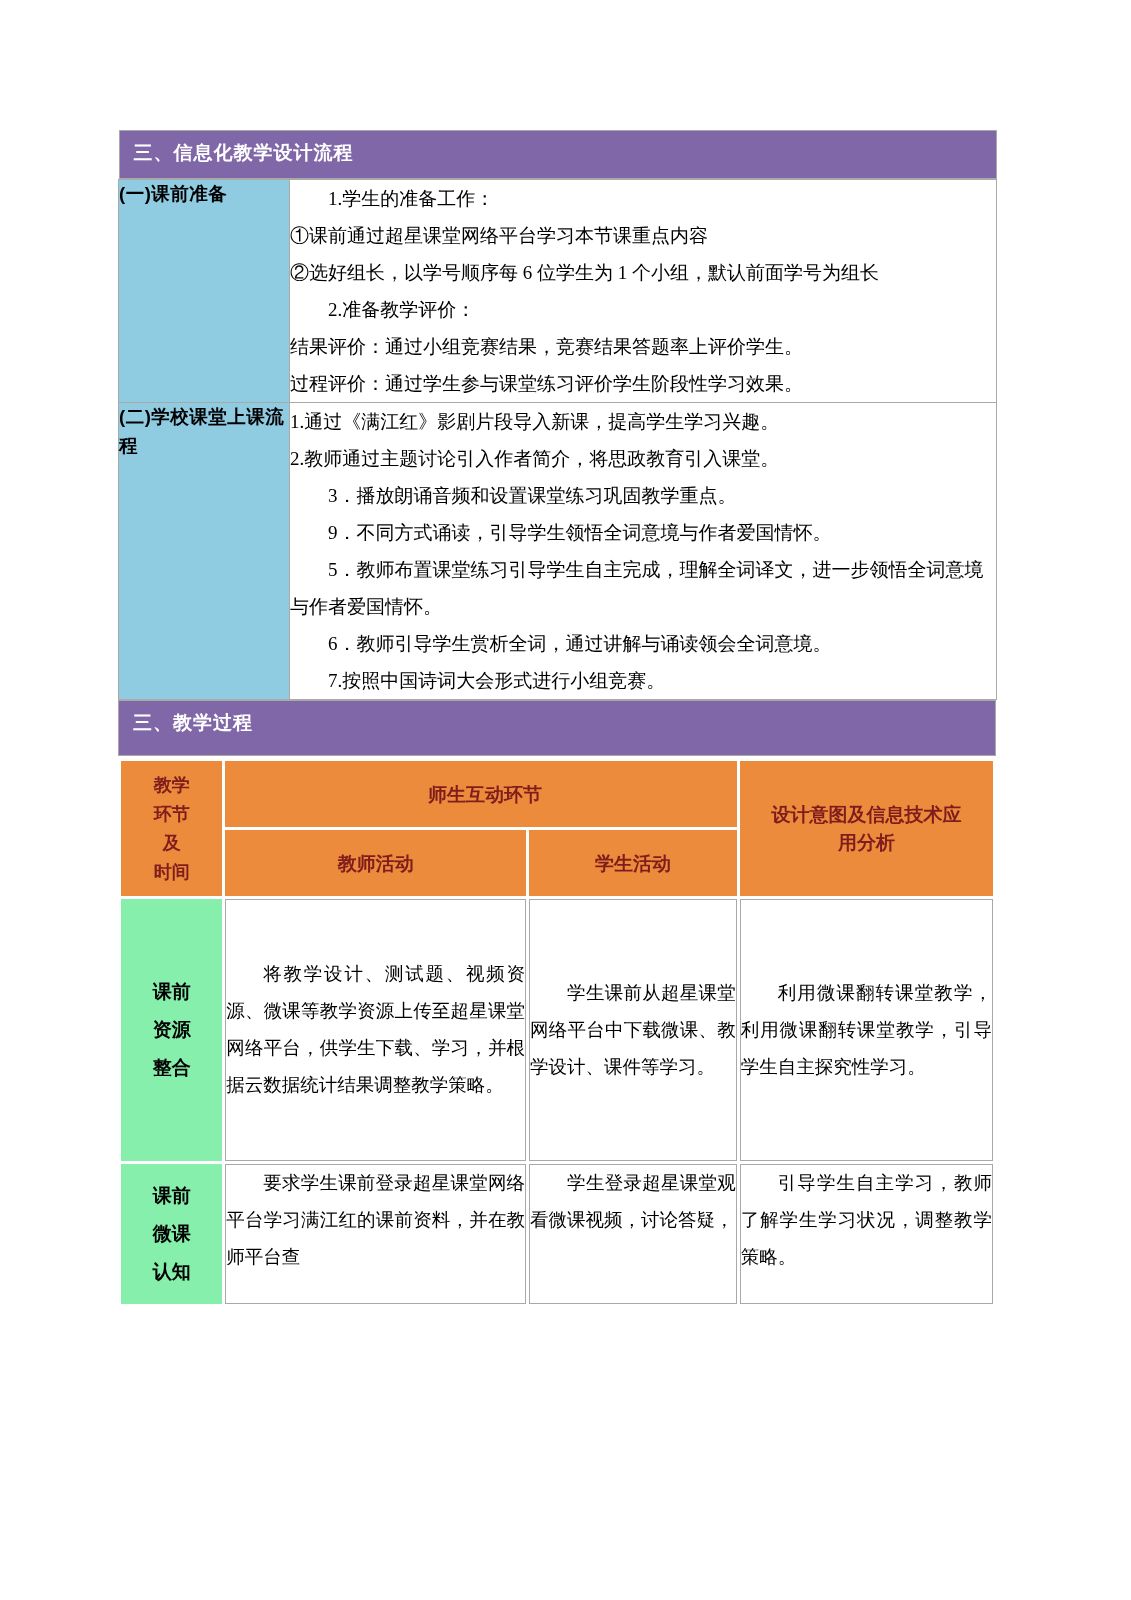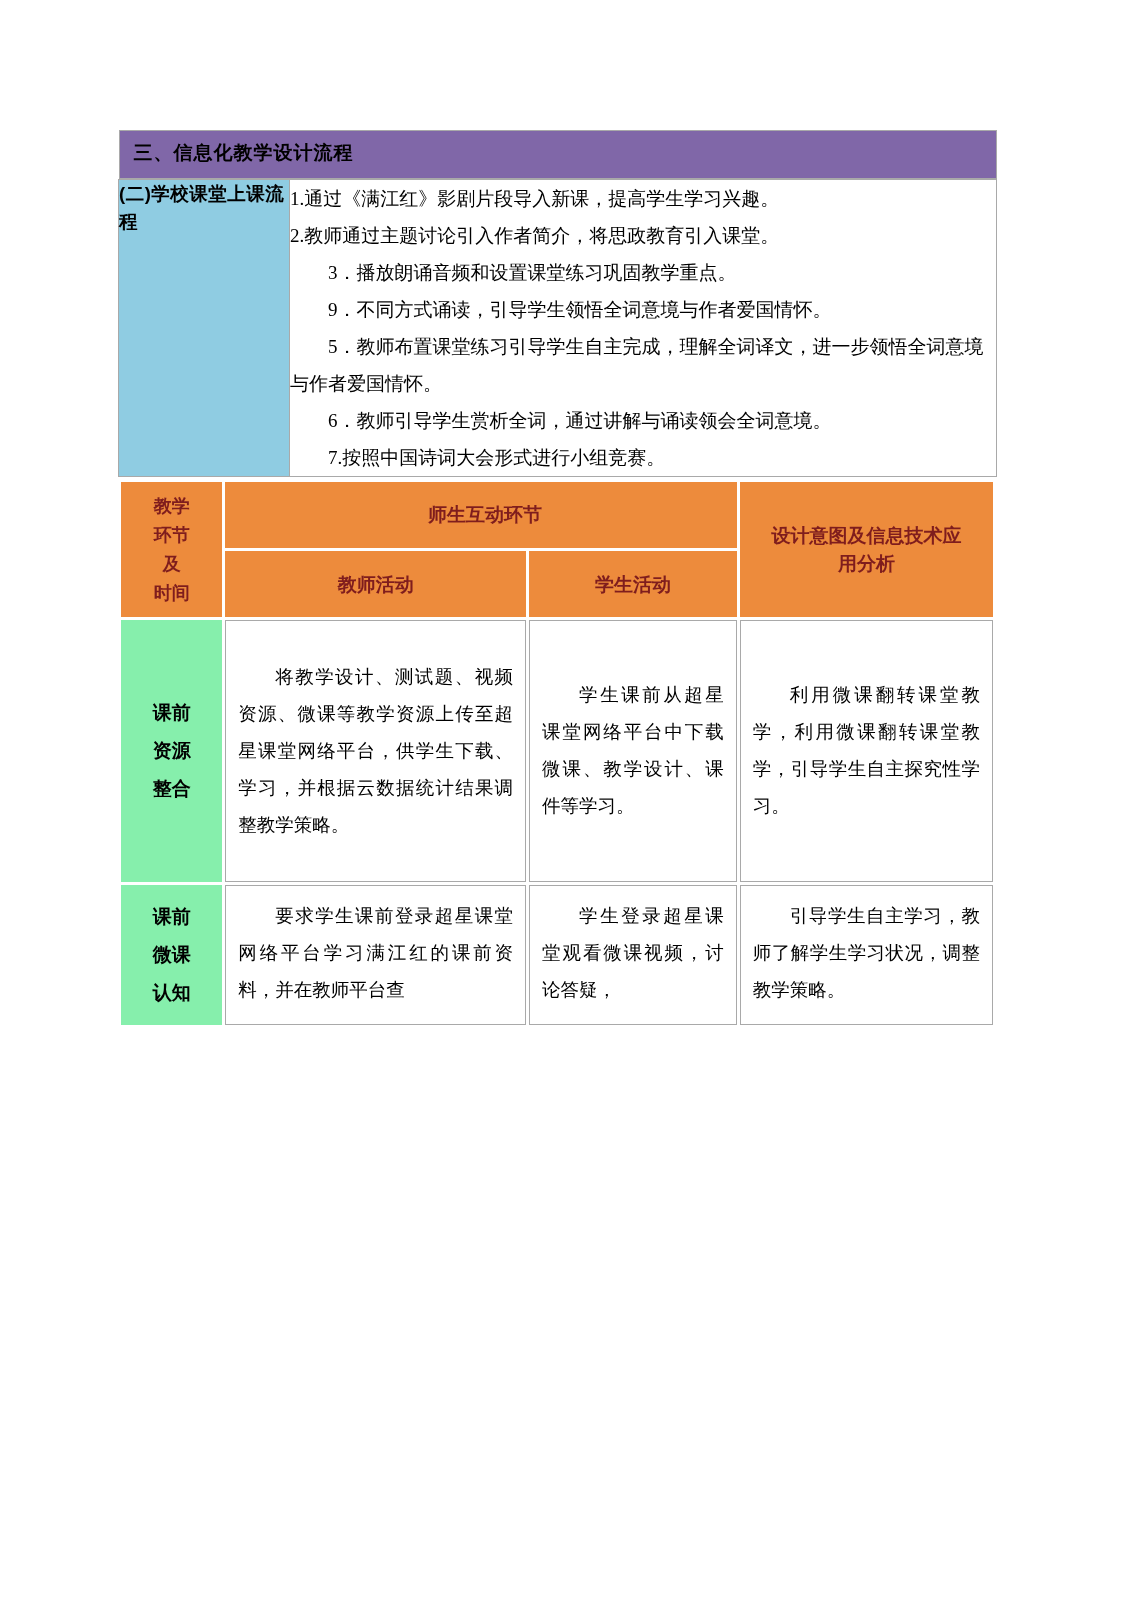--- a/index.html
+++ b/index.html
@@ -40,21 +40,21 @@
   }
   table.doc-table td {
     border: 1px solid #a9a9a9;
     vertical-align: top;
     padding: 0;
   }
 
   
   .banner {
     background: #8067a8;
-    color: #000000;
+    color: #ffffff;
     font-weight: bold;
     font-size: 19px;
     line-height: 1.2;
     padding: 11px 0 13px 14px;
     font-family: "Liberation Sans", "DejaVu Sans", sans-serif;
     letter-spacing: 1px;
     border: 1px solid #a9a9a9;
     box-sizing: border-box;
   }
   .banner.tall { padding: 11px 0 20px 14px; }
@@ -121,21 +121,21 @@
   .cell-body {
     background: #ffffff;
     border: 1px solid #a9a9a9;
     font-family: "Liberation Serif", "DejaVu Serif", serif;
     font-size: 18.5px;
     line-height: 2.0;
     padding: 8px 6px 8px 6px;
     vertical-align: middle;
   }
   .cell-body p {
-    margin: 12px;
+    margin: 0;
     text-indent: 2em;
     text-align: justify;
   }
   .clip-row .cell-body,
   .clip-row .cell-stage { }
 </style>
 </head>
 <body>
 
 <div class="page">
@@ -143,37 +143,49 @@
 
     <table class="doc-table">
       <colgroup>
         <col style="width:171px">
         <col style="width:707px">
       </colgroup>
       <tbody>
         <tr>
           <td colspan="2" style="border:none;padding:0;">
             <div class="banner">三、信息化教学设计流程</div>
+          </td>
+        </tr>
+        <tr>
+          <td class="flow-label">(一)课前准备</td>
+          <td class="flow-content">
+            <p class="ind">1.学生的准备工作：</p>
+            <p>①课前通过超星课堂网络平台学习本节课重点内容</p>
+            <p>②选好组长，以学号顺序每 6 位学生为 1 个小组，默认前面学号为组长</p>
+            <p class="ind">2.准备教学评价：</p>
+            <p>结果评价：通过小组竞赛结果，竞赛结果答题率上评价学生。</p>
+            <p>过程评价：通过学生参与课堂练习评价学生阶段性学习效果。</p>
           </td>
         </tr>
         <tr>
           <td class="flow-label">(二)学校课堂上课流程</td>
           <td class="flow-content">
             <p>1.通过《满江红》影剧片段导入新课，提高学生学习兴趣。</p>
             <p>2.教师通过主题讨论引入作者简介，将思政教育引入课堂。</p>
             <p class="ind">3．播放朗诵音频和设置课堂练习巩固教学重点。</p>
             <p class="ind">9．不同方式诵读，引导学生领悟全词意境与作者爱国情怀。</p>
             <p class="ind">5．教师布置课堂练习引导学生自主完成，理解全词译文，进一步领悟全词意境与作者爱国情怀。</p>
             <p class="ind">6．教师引导学生赏析全词，通过讲解与诵读领会全词意境。</p>
             <p class="ind">7.按照中国诗词大会形式进行小组竞赛。</p>
           </td>
         </tr>
       </tbody>
     </table>
 
+    <div class="banner tall">三、教学过程</div>
 
     <table class="proc-table">
       <colgroup>
         <col style="width:100px">
         <col style="width:297px">
         <col style="width:205px">
         <col style="width:250px">
       </colgroup>
       <tbody>
 

